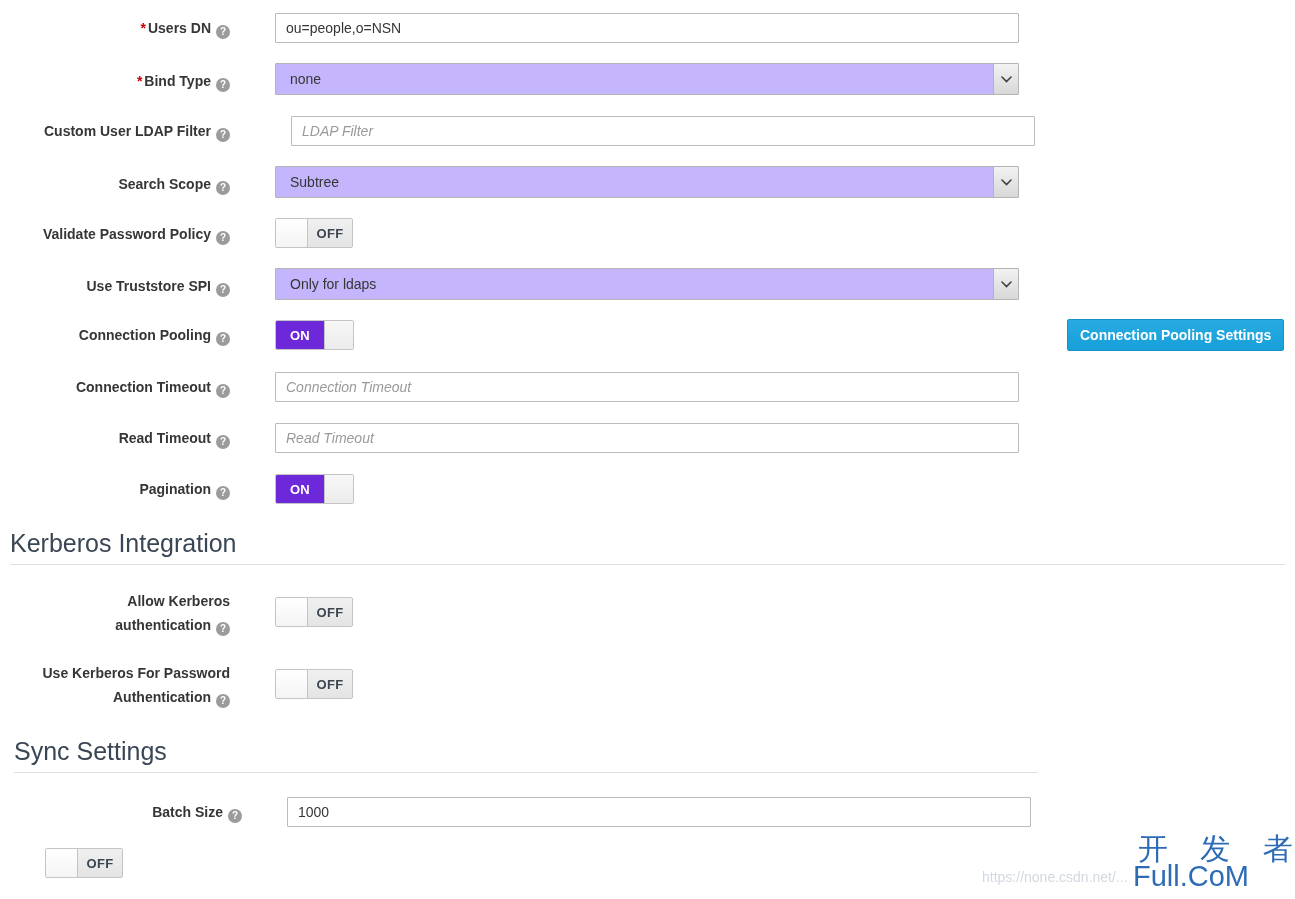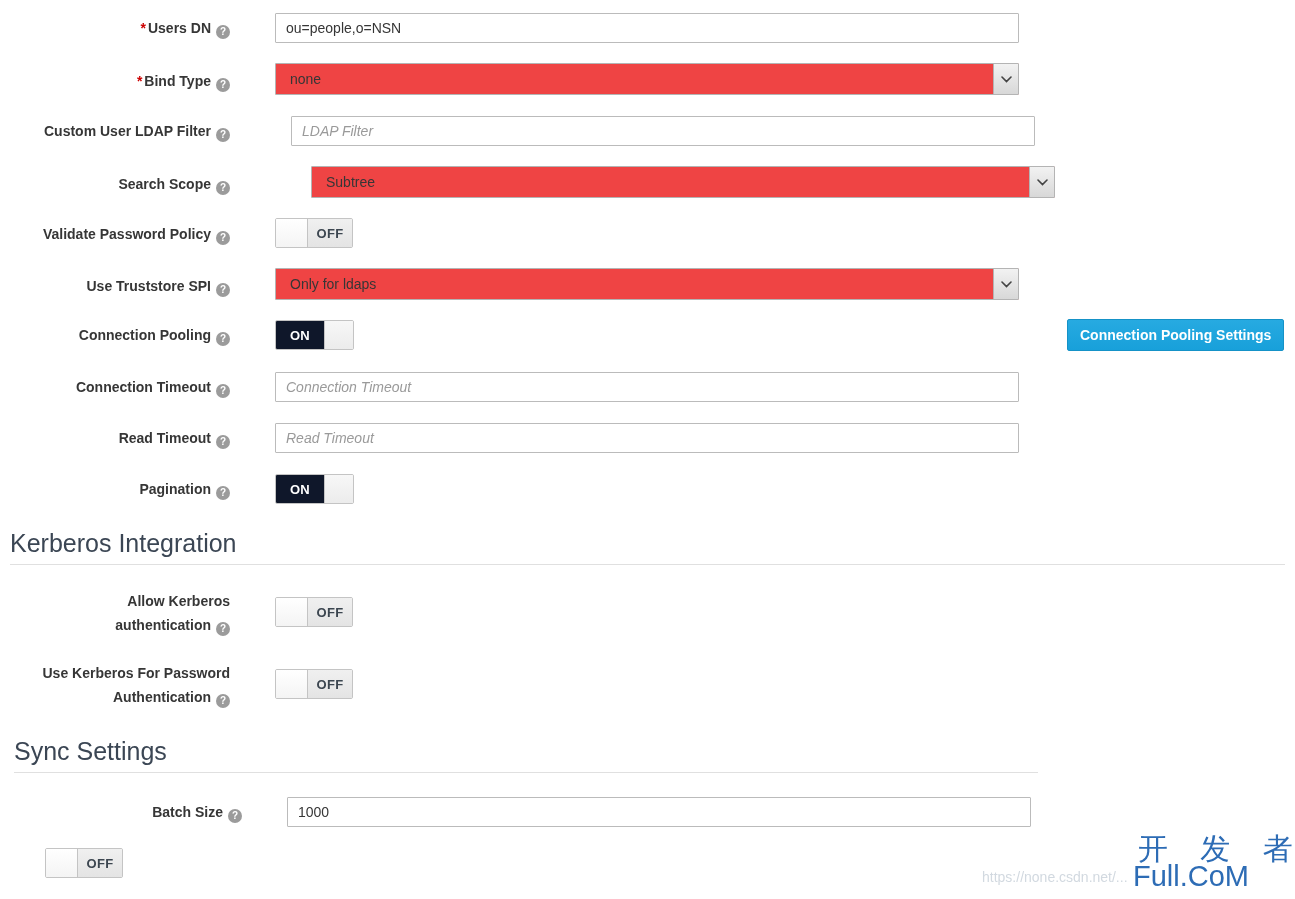--- a/index.html
+++ b/index.html
@@ -93,21 +93,21 @@
     position: relative;
     display: inline-block;
     width: 744px;
     height: 32px;
   }
   .select-box {
     box-sizing: border-box;
     width: 744px;
     height: 32px;
     border: 1px solid #b4b4b4;
-    background: #ef4444;
+    background: #c4b5fd;
     padding: 0 34px 0 14px;
     font-size: 14px;
     color: #363636;
     line-height: 30px;
     border-radius: 1px;
     font-family: "Liberation Sans", sans-serif;
     white-space: nowrap;
     overflow: hidden;
   }
   .select-arrow {
@@ -149,21 +149,21 @@
     background: linear-gradient(180deg,#ffffff 0%,#f4f4f4 100%);
     border-right: 1px solid #c4c4c4;
   }
   .toggle.off .text {
     width: 44px;
     background: linear-gradient(180deg,#f0f0f0 0%,#e4e4e4 100%);
     color: #3c4650;
   }
   .toggle.on .text {
     width: 48px;
-    background: #0f172a;
+    background: #6d28d9;
     color: #ffffff;
   }
   .toggle.on .handle {
     width: 29px;
     background: linear-gradient(180deg,#f7f7f7 0%,#ececec 100%);
     border-left: 1px solid #c4c4c4;
   }
 
   .btn-primary {
     position: absolute;
@@ -239,21 +239,21 @@
                 <path d="M1 1 L5.5 5.6 L10 1" stroke="#444" stroke-width="1.6" fill="none" stroke-linecap="round"></path>
               </svg>
             </div></div></div>
       </div>
       <div class="form-row" style="position: absolute; left: 0px; top: 116px; gap: 16px;">
         <div class="label-cell">
           <div><span>Custom User LDAP Filter</span><span class="help-icon">?</span></div>
         </div>
         <div class="control-cell"><input class="text-input" type="text" placeholder="LDAP Filter" style=""></div>
       </div>
-      <div class="form-row" style="position: absolute; left: 0px; top: 166px; gap: 36px;">
+      <div class="form-row" style="position: absolute; left: 0px; top: 166px;">
         <div class="label-cell">
           <div><span>Search Scope</span><span class="help-icon">?</span></div>
         </div>
         <div class="control-cell"><div class="select-wrap"><div class="select-box">Subtree</div><div class="select-arrow">
               <svg width="11" height="7" viewBox="0 0 11 7">
                 <path d="M1 1 L5.5 5.6 L10 1" stroke="#444" stroke-width="1.6" fill="none" stroke-linecap="round"></path>
               </svg>
             </div></div></div>
       </div>
       <div class="form-row" style="position: absolute; left: 0px; top: 218px;">

